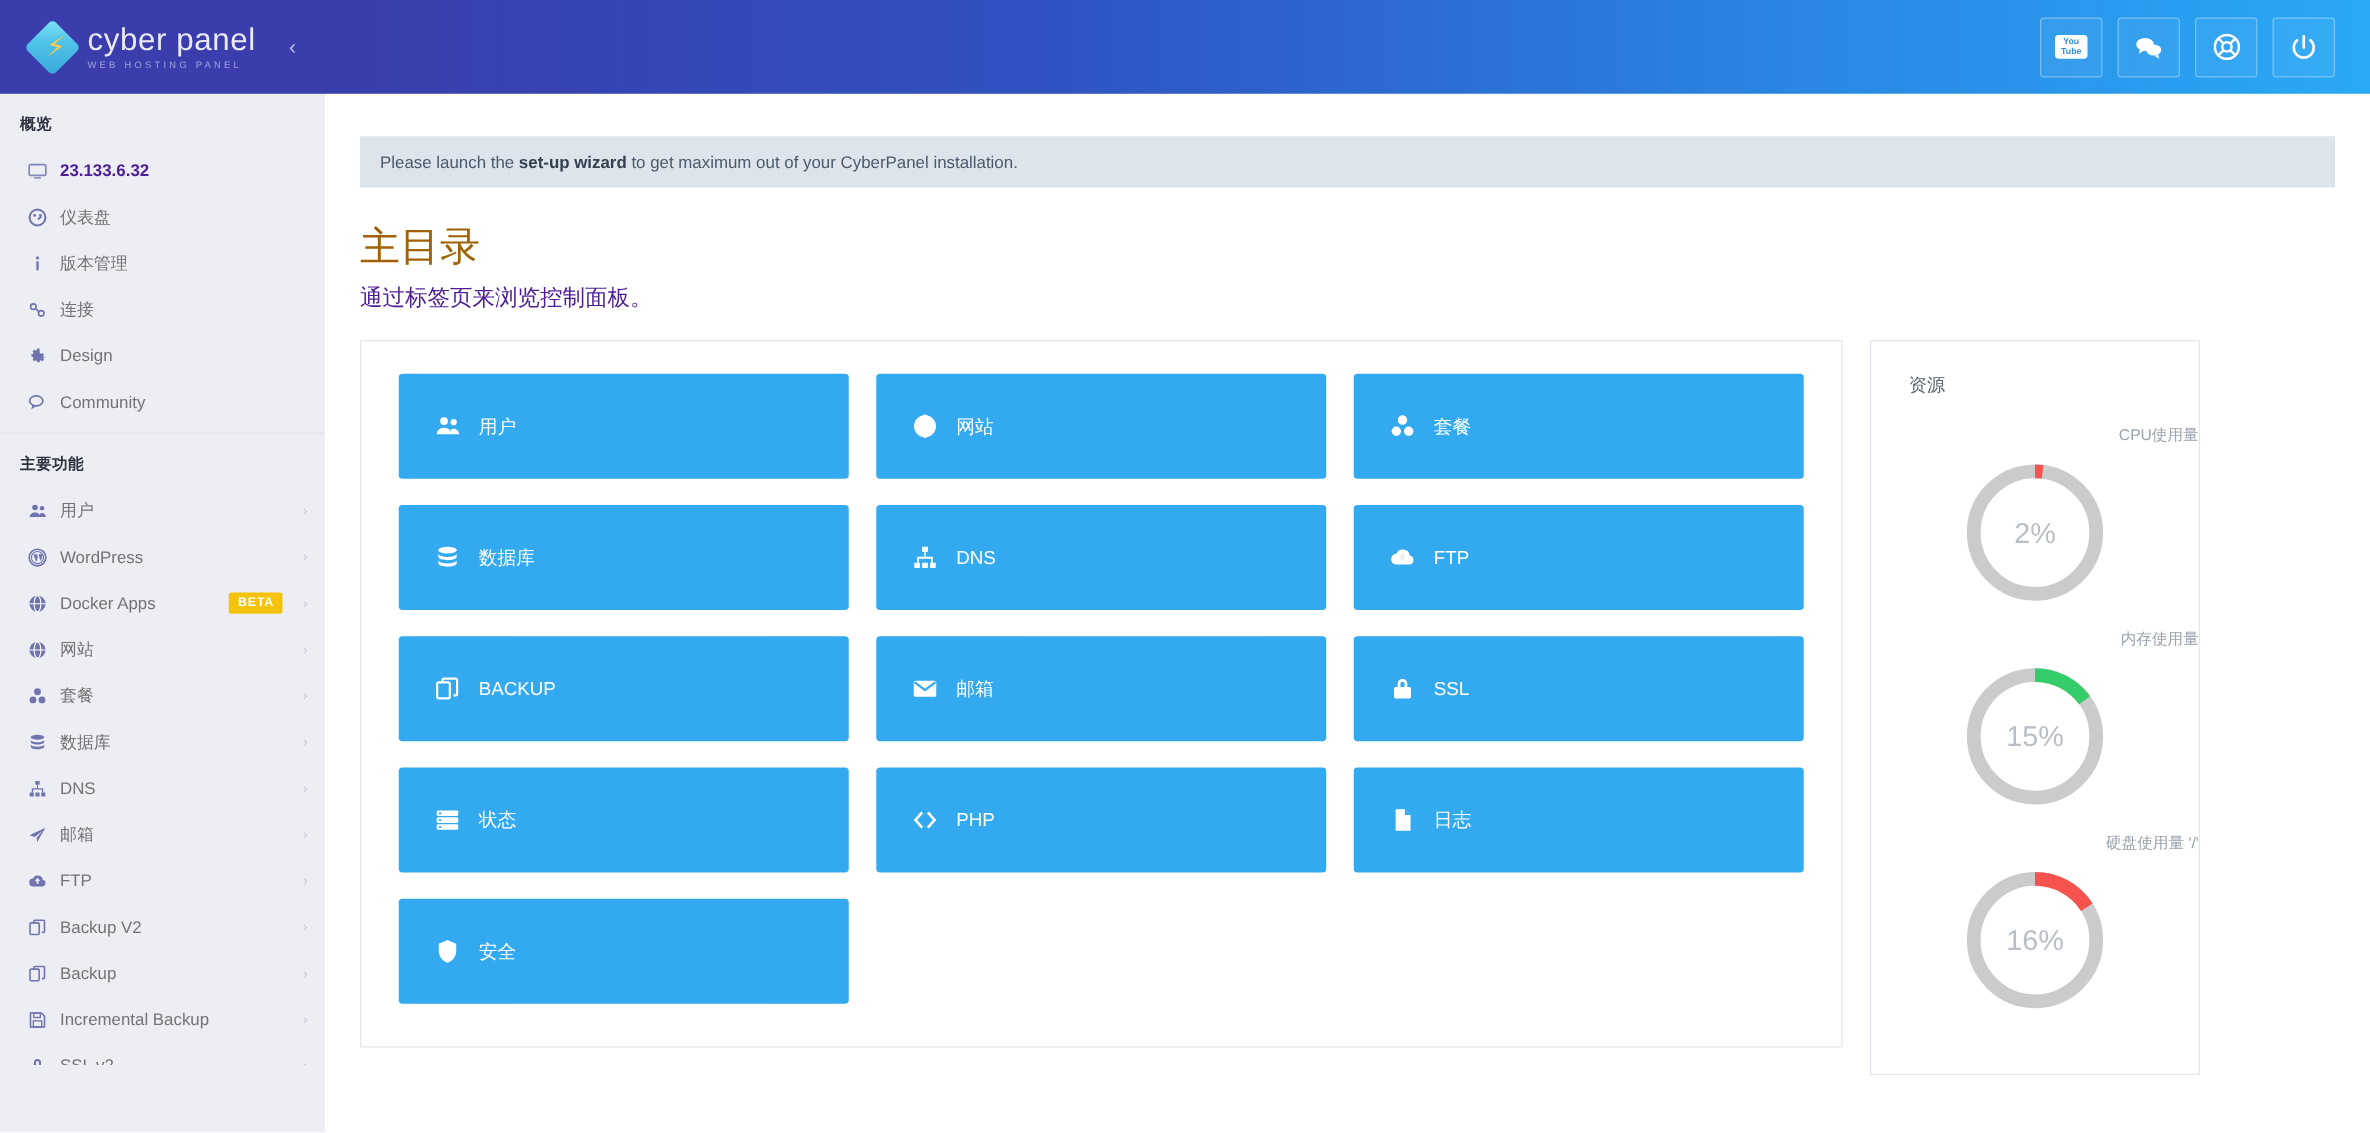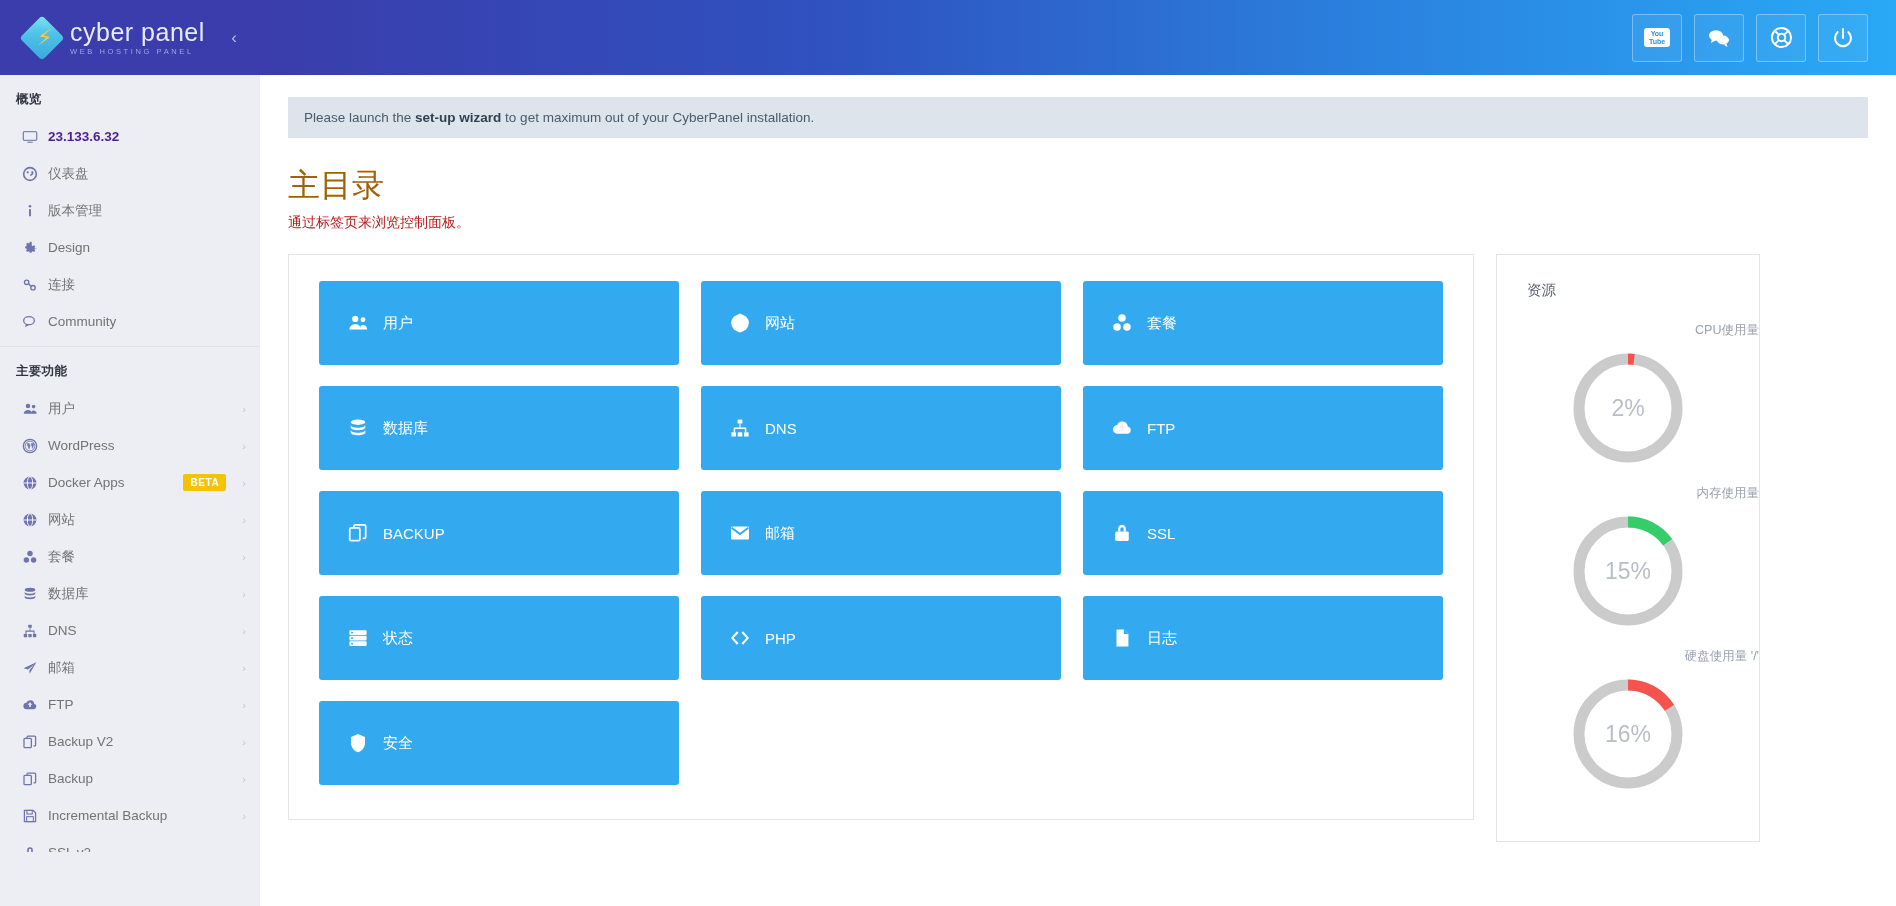--- a/index.html
+++ b/index.html
@@ -73,29 +73,29 @@
     border: 1px solid rgba(255,255,255,.34); border-radius: 3px;
     display: flex; align-items: center; justify-content: center;
     color: #ffffff; cursor: pointer; background: rgba(255,255,255,.06);
   }
   .yt-box {
     width: 26px; height: 19px; background: #ffffff; border-radius: 3px;
     color: #2a8fe0; font-size: 7px; font-weight: bold; line-height: 8px;
     display: flex; flex-direction: column; align-items: center; justify-content: center;
   }
 
-  .content { padding: 22px 28px 0 28px; height: 831px; overflow: hidden; }
+  .content { padding: 34px 28px 0 28px; height: 831px; overflow: hidden; }
   .alert-bar {
     background: #dde4ec; color: #4a5a6a; font-size: 13.5px;
     padding: 13px 16px; margin-bottom: 26px;
   }
   .alert-bar b { color: #33414f; }
 
   .page-title { font-size: 32px; color: #a16207; font-weight: normal; }
-  .page-sub { font-size: 14px; color: #b91c1c; margin-top: 6px; margin-bottom: 22px; }
+  .page-sub { font-size: 18px; color: #4c1d95; margin-top: 6px; margin-bottom: 22px; }
 
   .panels { display: flex; gap: 22px; align-items: flex-start; }
   .panel { background: #ffffff; border: 1px solid #e2e5ea; }
   .panel-left { flex: 1; max-width: 1186px; padding: 26px 30px 34px 30px; }
   .panel-right { width: 264px; flex: 0 0 264px; padding: 26px 0 30px 0; }
   .panel-head { font-size: 14.5px; color: #5b636e; margin-bottom: 22px; }
   .panel-right .panel-head { padding-left: 30px; }
 
   .tile-grid { display: grid; grid-template-columns: repeat(3, 1fr); gap: 21px 22px; }
   .tile {
@@ -165,34 +165,34 @@
               <svg width="16" height="16" viewBox="0 0 24 24" fill="currentColor">
                 <rect x="10.6" y="9" width="2.8" height="11" rx="1"></rect>
                 <circle cx="12" cy="5" r="1.9"></circle>
               </svg>
             </span>
             <span class="side-label">版本管理</span>
           </div>
           <div class="side-item">
             <span class="side-ico">
               <svg width="16" height="16" viewBox="0 0 24 24" fill="currentColor">
-                <path d="M12 8.2a3.8 3.8 0 1 0 0 7.6 3.8 3.8 0 0 0 0-7.6zm9.3 5.3l-1.9-.4a7.6 7.6 0 0 0-.6-1.6l1.1-1.6-1.9-1.9-1.6 1.1c-.5-.3-1-.5-1.6-.6L14.4 2.7h-2.8l-.4 1.9c-.6.1-1.1.3-1.6.6L8 4.1 6.1 6l1.1 1.6c-.3.5-.5 1-.6 1.6l-1.9.4v2.8l1.9.4c.1.6.3 1.1.6 1.6L6.1 16l1.9 1.9 1.6-1.1c.5.3 1 .5 1.6.6l.4 1.9h2.8l.4-1.9c.6-.1 1.1-.3 1.6-.6l1.6 1.1 1.9-1.9-1.1-1.6c.3-.5.5-1 .6-1.6l1.9-.4z"></path>
-              </svg>
-            </span>
-            <span class="side-label">Design</span>
-          </div>
-          <div class="side-item">
-            <span class="side-ico">
-              <svg width="16" height="16" viewBox="0 0 24 24" fill="currentColor">
                 <circle cx="7" cy="8" r="3.3" fill="none" stroke="currentColor" stroke-width="2"></circle>
                 <circle cx="16.5" cy="16" r="3.3" fill="none" stroke="currentColor" stroke-width="2"></circle>
                 <path d="M9.8 10.2l4 4" stroke="currentColor" stroke-width="2"></path>
               </svg>
             </span>
             <span class="side-label">连接</span>
+          </div>
+          <div class="side-item">
+            <span class="side-ico">
+              <svg width="16" height="16" viewBox="0 0 24 24" fill="currentColor">
+                <path d="M12 8.2a3.8 3.8 0 1 0 0 7.6 3.8 3.8 0 0 0 0-7.6zm9.3 5.3l-1.9-.4a7.6 7.6 0 0 0-.6-1.6l1.1-1.6-1.9-1.9-1.6 1.1c-.5-.3-1-.5-1.6-.6L14.4 2.7h-2.8l-.4 1.9c-.6.1-1.1.3-1.6.6L8 4.1 6.1 6l1.1 1.6c-.3.5-.5 1-.6 1.6l-1.9.4v2.8l1.9.4c.1.6.3 1.1.6 1.6L6.1 16l1.9 1.9 1.6-1.1c.5.3 1 .5 1.6.6l.4 1.9h2.8l.4-1.9c.6-.1 1.1-.3 1.6-.6l1.6 1.1 1.9-1.9-1.1-1.6c.3-.5.5-1 .6-1.6l1.9-.4z"></path>
+              </svg>
+            </span>
+            <span class="side-label">Design</span>
           </div>
           <div class="side-item">
             <span class="side-ico">
               <svg width="16" height="16" viewBox="0 0 24 24" fill="currentColor">
                 <ellipse cx="10.5" cy="10" rx="8" ry="6" fill="none" stroke="currentColor" stroke-width="2"></ellipse>
                 <path d="M6 15l-1.5 5 6-3.4z"></path>
               </svg>
             </span>
             <span class="side-label">Community</span>
           </div>

